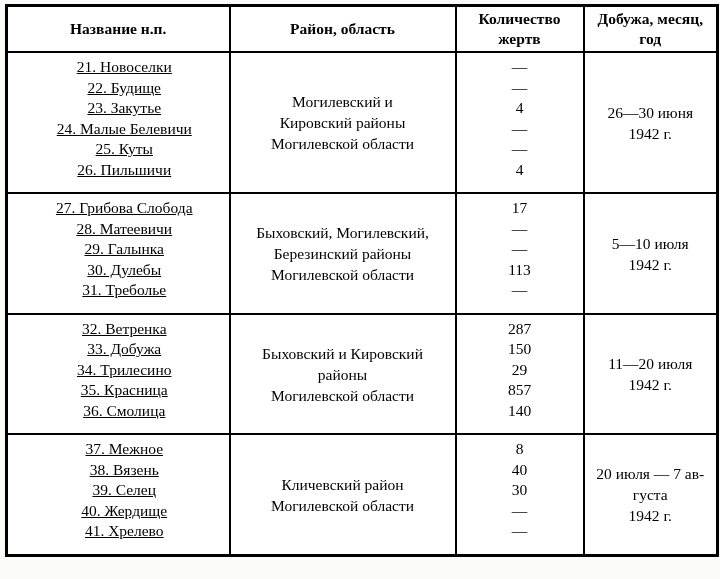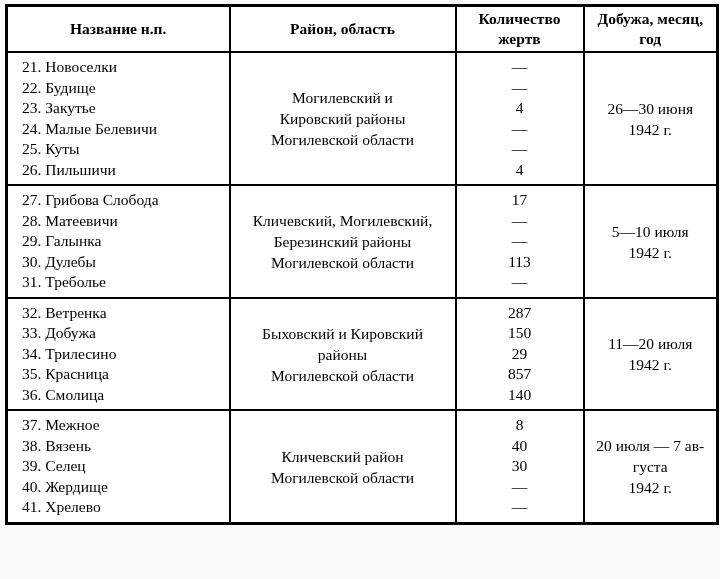--- a/index.html
+++ b/index.html
@@ -31,22 +31,23 @@
     font-size: 15.5px;
     line-height: 1.3;
     text-align: center;
     vertical-align: middle;
     height: 44px;
     padding: 2px 3px;
   }
   td { font-size: 15.5px; }
   td.names {
     vertical-align: top;
-    text-align: left;
-    padding: 4px 2px 4px 14px;
+    text-align: center;
+    padding: 4px 2px 12px 14px;
+    text-decoration: underline;
   }
   td.victims {
     vertical-align: top;
     text-align: center;
     padding: 4px 0;
   }
   td.region, td.date {
     vertical-align: middle;
     text-align: center;
     padding: 2px 2px;
@@ -110,21 +111,21 @@
       </tr>
       <tr>
         <td class="names">
             <div class="line">27. Грибова Слобода</div>
             <div class="line">28. Матеевичи</div>
             <div class="line">29. Галынка</div>
             <div class="line">30. Дулебы</div>
             <div class="line">31. Треболье</div>
           </td>
         <td class="region">
-            <div class="line">Кличевский, Могилевский,</div>
+            <div class="line">Быховский, Могилевский,</div>
             <div class="line">Березинский районы</div>
             <div class="line">Могилевской области</div>
           </td>
         <td class="victims">
             <div class="line">17</div>
             <div class="line">—</div>
             <div class="line">—</div>
             <div class="line">113</div>
             <div class="line">—</div>
           </td>

